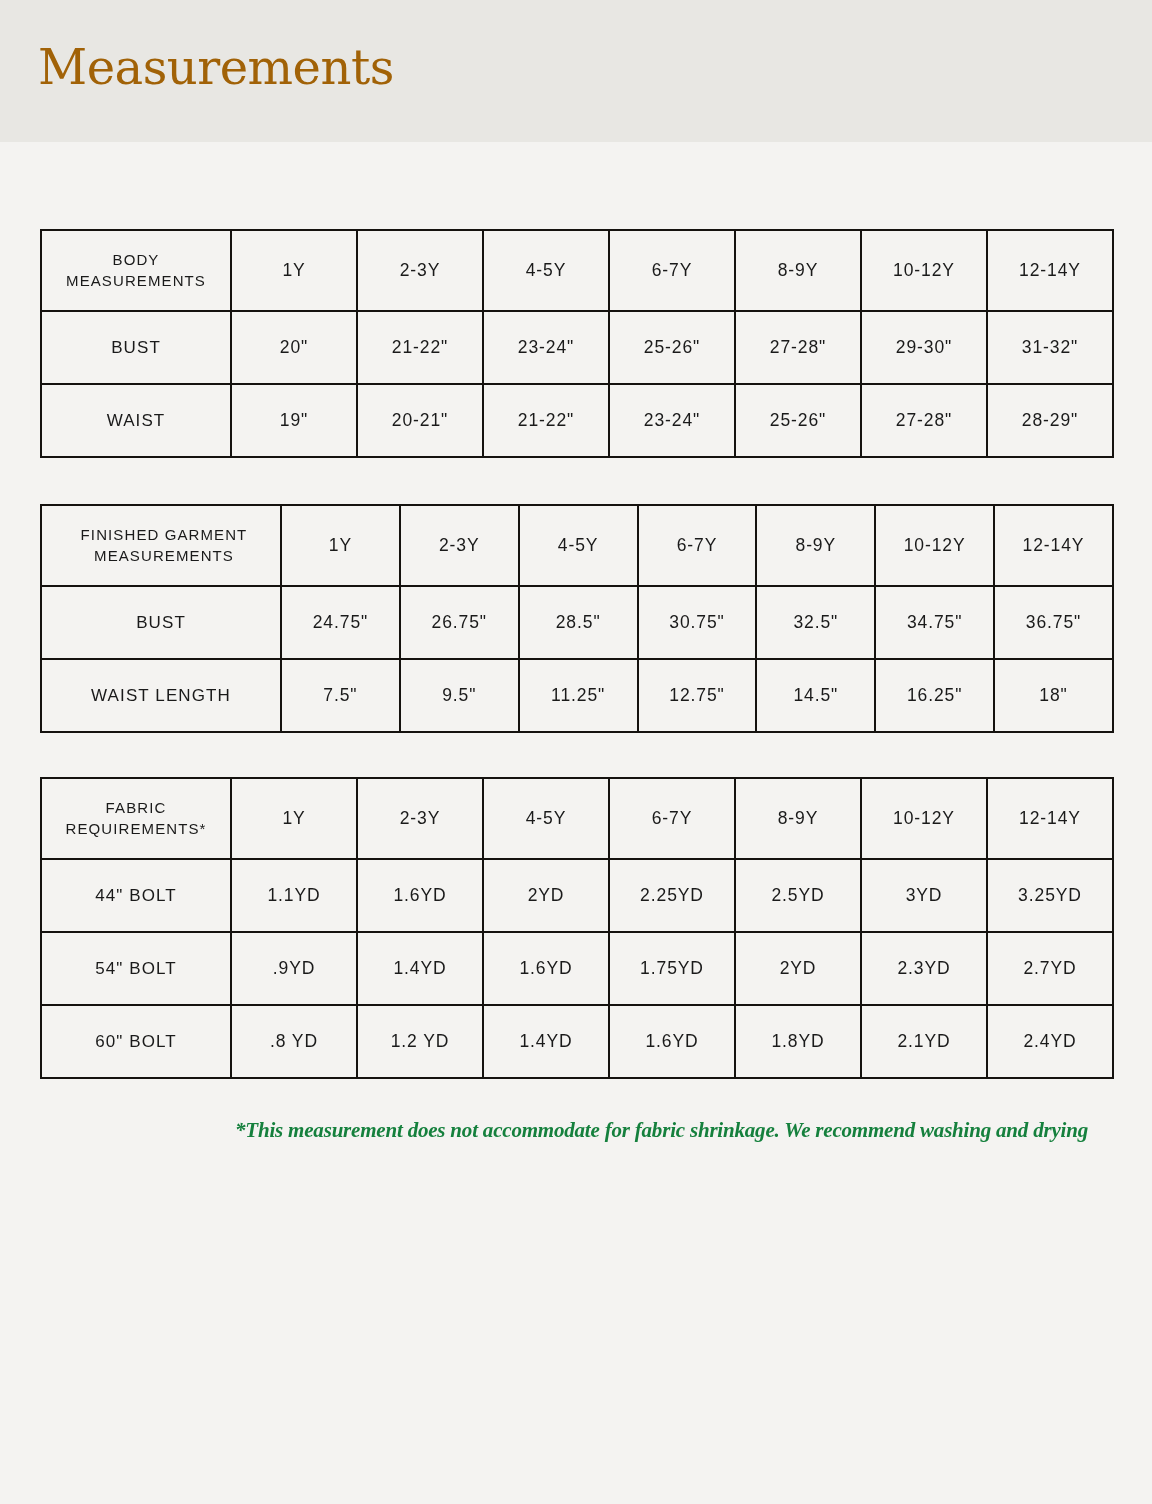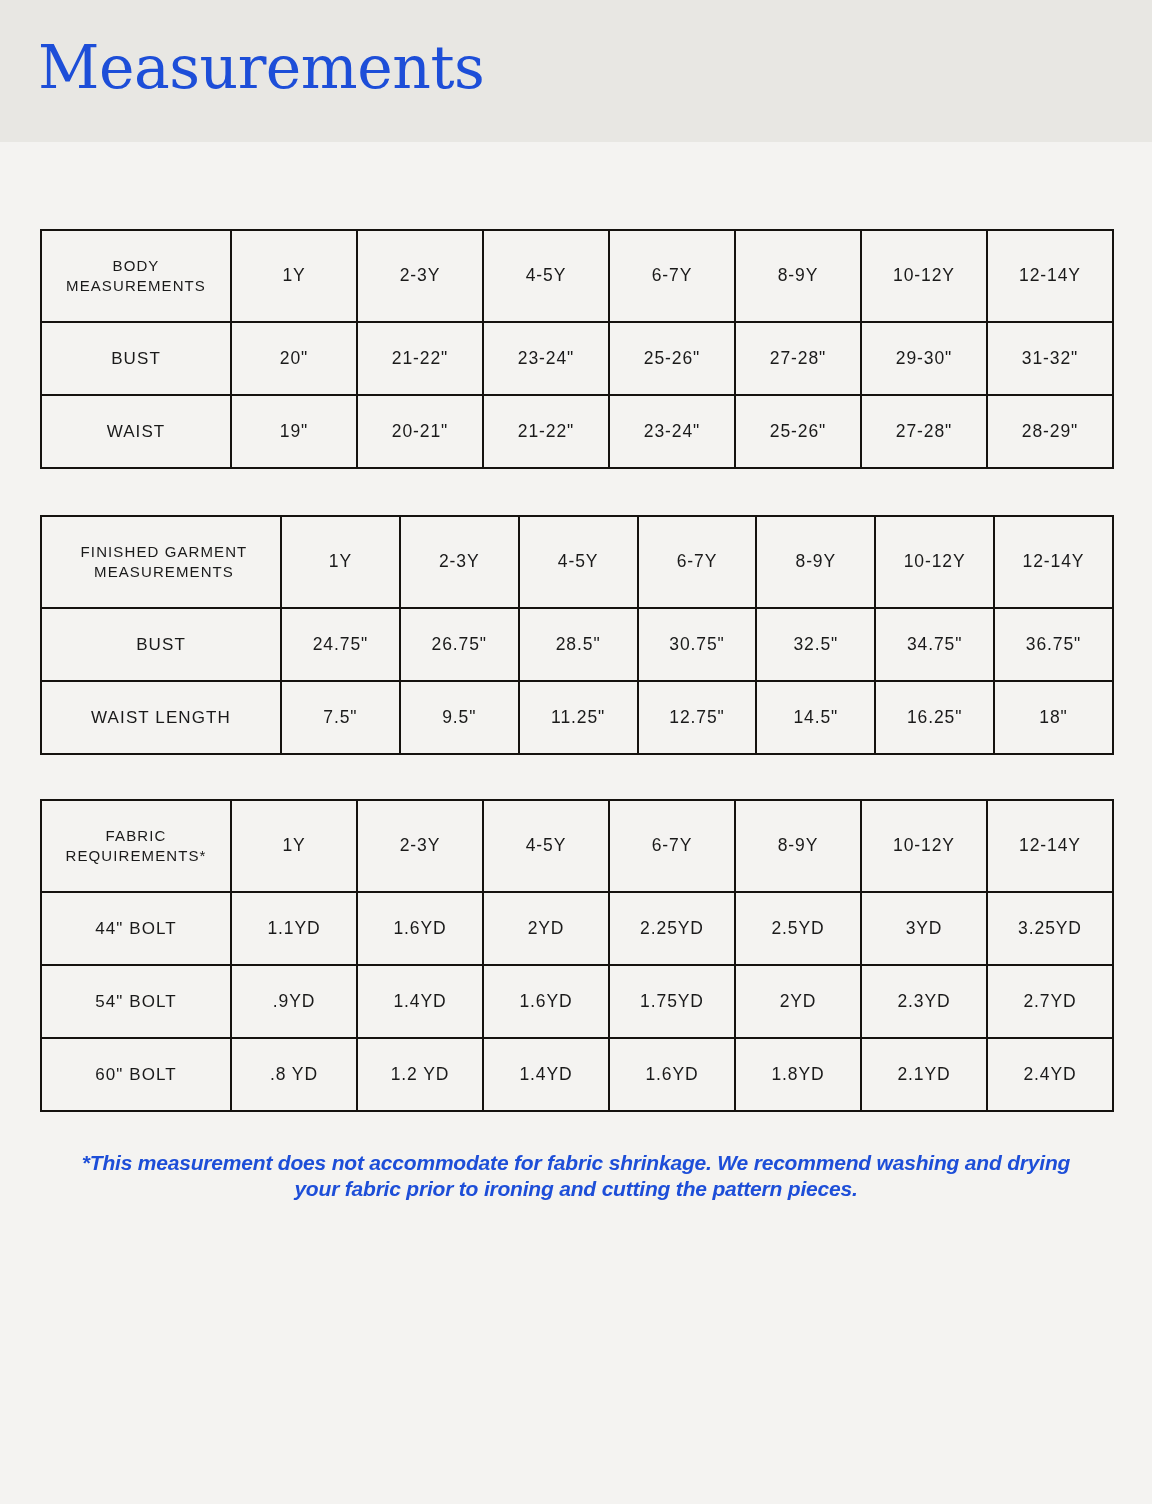--- a/index.html
+++ b/index.html
@@ -22,24 +22,24 @@
     width: 1152px;
     height: 142px;
     background: #e8e7e3;
     display: flex;
     align-items: center;
     padding-left: 38px;
   }
 
   .page-title {
     font-family: "DejaVu Serif", "Liberation Serif", serif;
-    font-size: 60px;
+    font-size: 48px;
     font-weight: 400;
     letter-spacing: -0.5px;
-    color: #1d4ed8;
+    color: #a16207;
     line-height: 1;
     padding-bottom: 8px;
   }
 
   
   .doc-body {
     padding: 0 40px;
   }
 
   
@@ -58,21 +58,21 @@
     font-size: 17.5px;
     font-weight: 400;
     letter-spacing: 0.9px;
     color: #1a1a1a;
     padding: 4px 2px;
     height: 73px;
     background: #f4f3f1;
   }
 
   table.measure-table thead th {
-    height: 92px;
+    height: 81px;
     font-weight: 400;
     line-height: 1.34;
   }
 
   table.measure-table thead th.corner-head {
     font-size: 15px;
     letter-spacing: 1.1px;
   }
 
   table.measure-table tbody td.row-head {
@@ -90,27 +90,27 @@
   .t-narrow thead th.corner-head { font-size: 17.5px; letter-spacing: 0.9px; padding-left: 8px; }
 
   .gap-1 { height: 46px; }
   .gap-2 { height: 44px; }
 
   .table-block-1 { margin-top: 87px; }
 
   
   .footnote {
     margin-top: 38px;
-    text-align: center;
-    font-family: Liberation Sans, sans-serif;
+    text-align: right;
+    font-family: Liberation Serif, serif;
     font-style: italic;
     font-weight: bold;
     font-size: 21px;
     line-height: 1.26;
-    color: #1d4ed8;
+    color: #15803d;
     letter-spacing: -0.2px;
     padding: 0 24px;
   }
 </style>
 </head>
 <body>
 
 <div class="header-band">
   <h1 class="page-title">Measurements</h1>
 </div>
@@ -273,16 +273,15 @@
           <td>1.8YD</td>
           <td>2.1YD</td>
           <td>2.4YD</td>
         </tr>
       </tbody>
     </table>
   </div>
 
   <div class="footnote">
     <div>*This measurement does not accommodate for fabric shrinkage. We recommend washing and drying</div>
-    <div>your fabric prior to ironing and cutting the pattern pieces.</div>
   </div>
 
 </div>
 
 </body></html>

